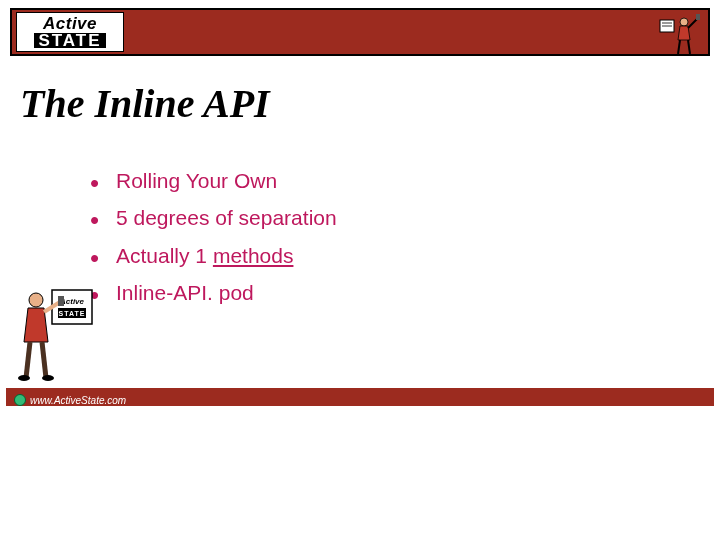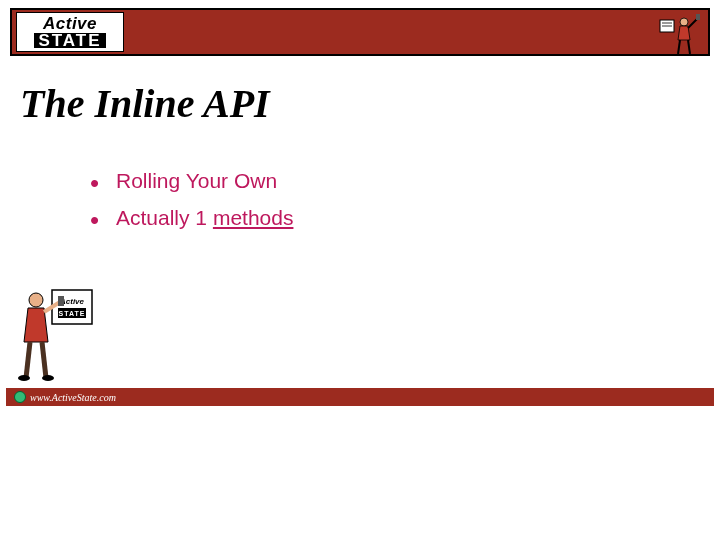--- a/index.html
+++ b/index.html
@@ -50,22 +50,22 @@
   .underline { text-decoration: underline; text-align: center; }
   .footer-figure {
     position: absolute; left: 14px; bottom: 30px; width: 90px; height: 100px;
   }
   .footer-bar {
     position: absolute; bottom: 6px; left: 6px; right: 6px; height: 18px;
     background: #9c2b1f;
   }
   .footer-url {
     position: absolute; bottom: 6px; left: 14px; height: 18px;
-    display: flex; align-items: center; font-size: 10px; color: #fff;
-    font-style: italic; font-family: Liberation Serif, serif;
+    display: flex; align-items: flex-end; font-size: 10px; color: #fff;
+    font-style: italic; font-family: Liberation Sans, sans-serif;
   }
   .footer-url .globe {
     width: 12px; height: 12px; border-radius: 50%; background: #3b7; 
     margin-right: 4px; display: inline-block; border: 1px solid #063;
   }
 </style>
 </head>
 <body>
 
 <div class="slide">
@@ -85,21 +85,23 @@
       <rect x="38" y="2" width="4" height="6" fill="#555"></rect>
       <line x1="22" y1="28" x2="20" y2="42" stroke="#000" stroke-width="2"></line>
       <line x1="30" y1="28" x2="32" y2="42" stroke="#000" stroke-width="2"></line>
     </svg>
   </div>
 
   <h1 class="slide-title">The Inline API</h1>
 
   <ul class="bullets">
     <li><span>Rolling Your Own</span></li>
+    <li><span>5 degrees of separation</span></li>
     <li><span>Actually 1 </span><span class="underline">methods</span></li>
+    <li><span>Inline-API. pod</span></li>
   </ul>
 
   <svg class="footer-figure" viewBox="0 0 90 100">
     <rect x="38" y="8" width="40" height="34" fill="#fff" stroke="#000" stroke-width="1.5"></rect>
     <text x="58" y="22" font-size="8" font-style="italic" font-weight="bold" text-anchor="middle" fill="#000">Active</text>
     <rect x="44" y="26" width="28" height="10" fill="#000"></rect>
     <text x="58" y="34" font-size="7" font-weight="bold" text-anchor="middle" fill="#fff" letter-spacing="1">STATE</text>
     <circle cx="22" cy="18" r="7" fill="#e8b088" stroke="#000" stroke-width="1"></circle>
     <path d="M14 26 L30 26 L34 60 L10 60 Z" fill="#c0392b" stroke="#000" stroke-width="1"></path>
     <line x1="30" y1="30" x2="46" y2="20" stroke="#e8b088" stroke-width="4"></line>

